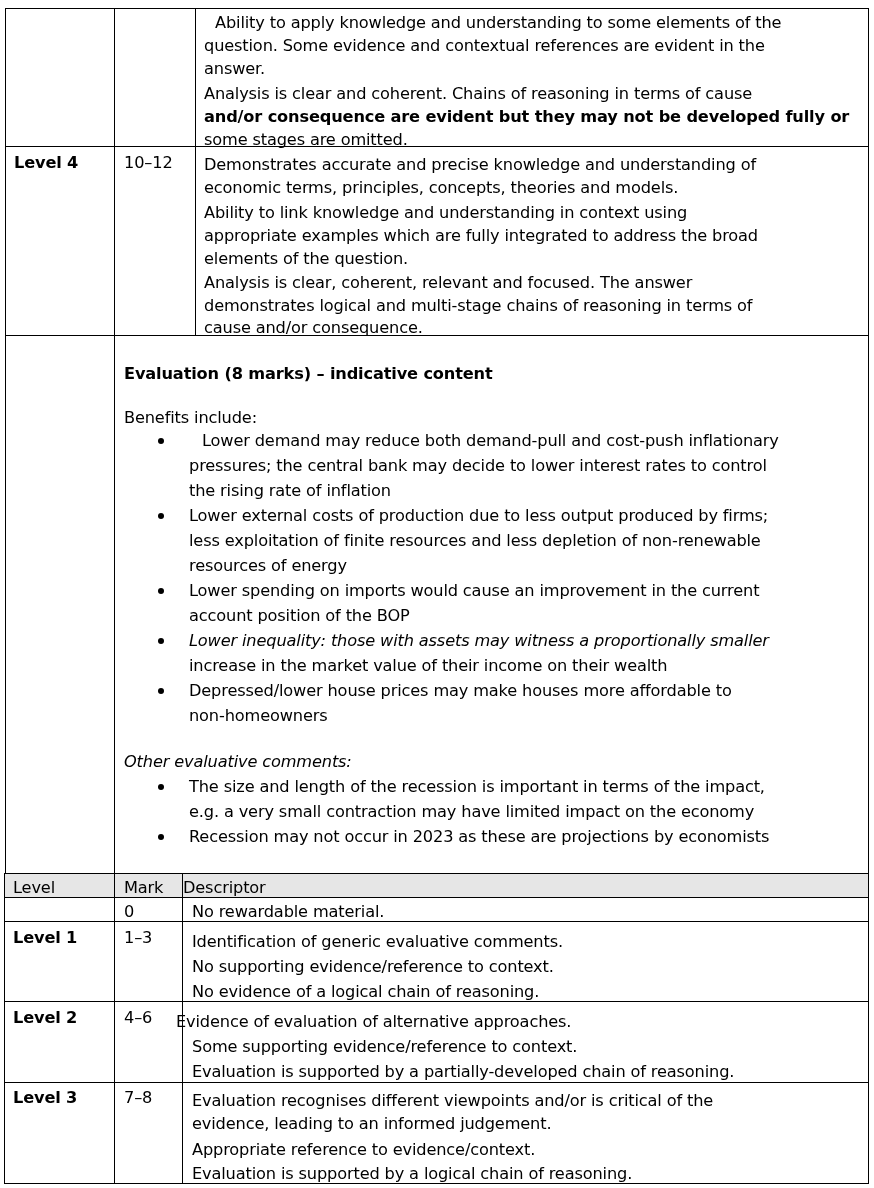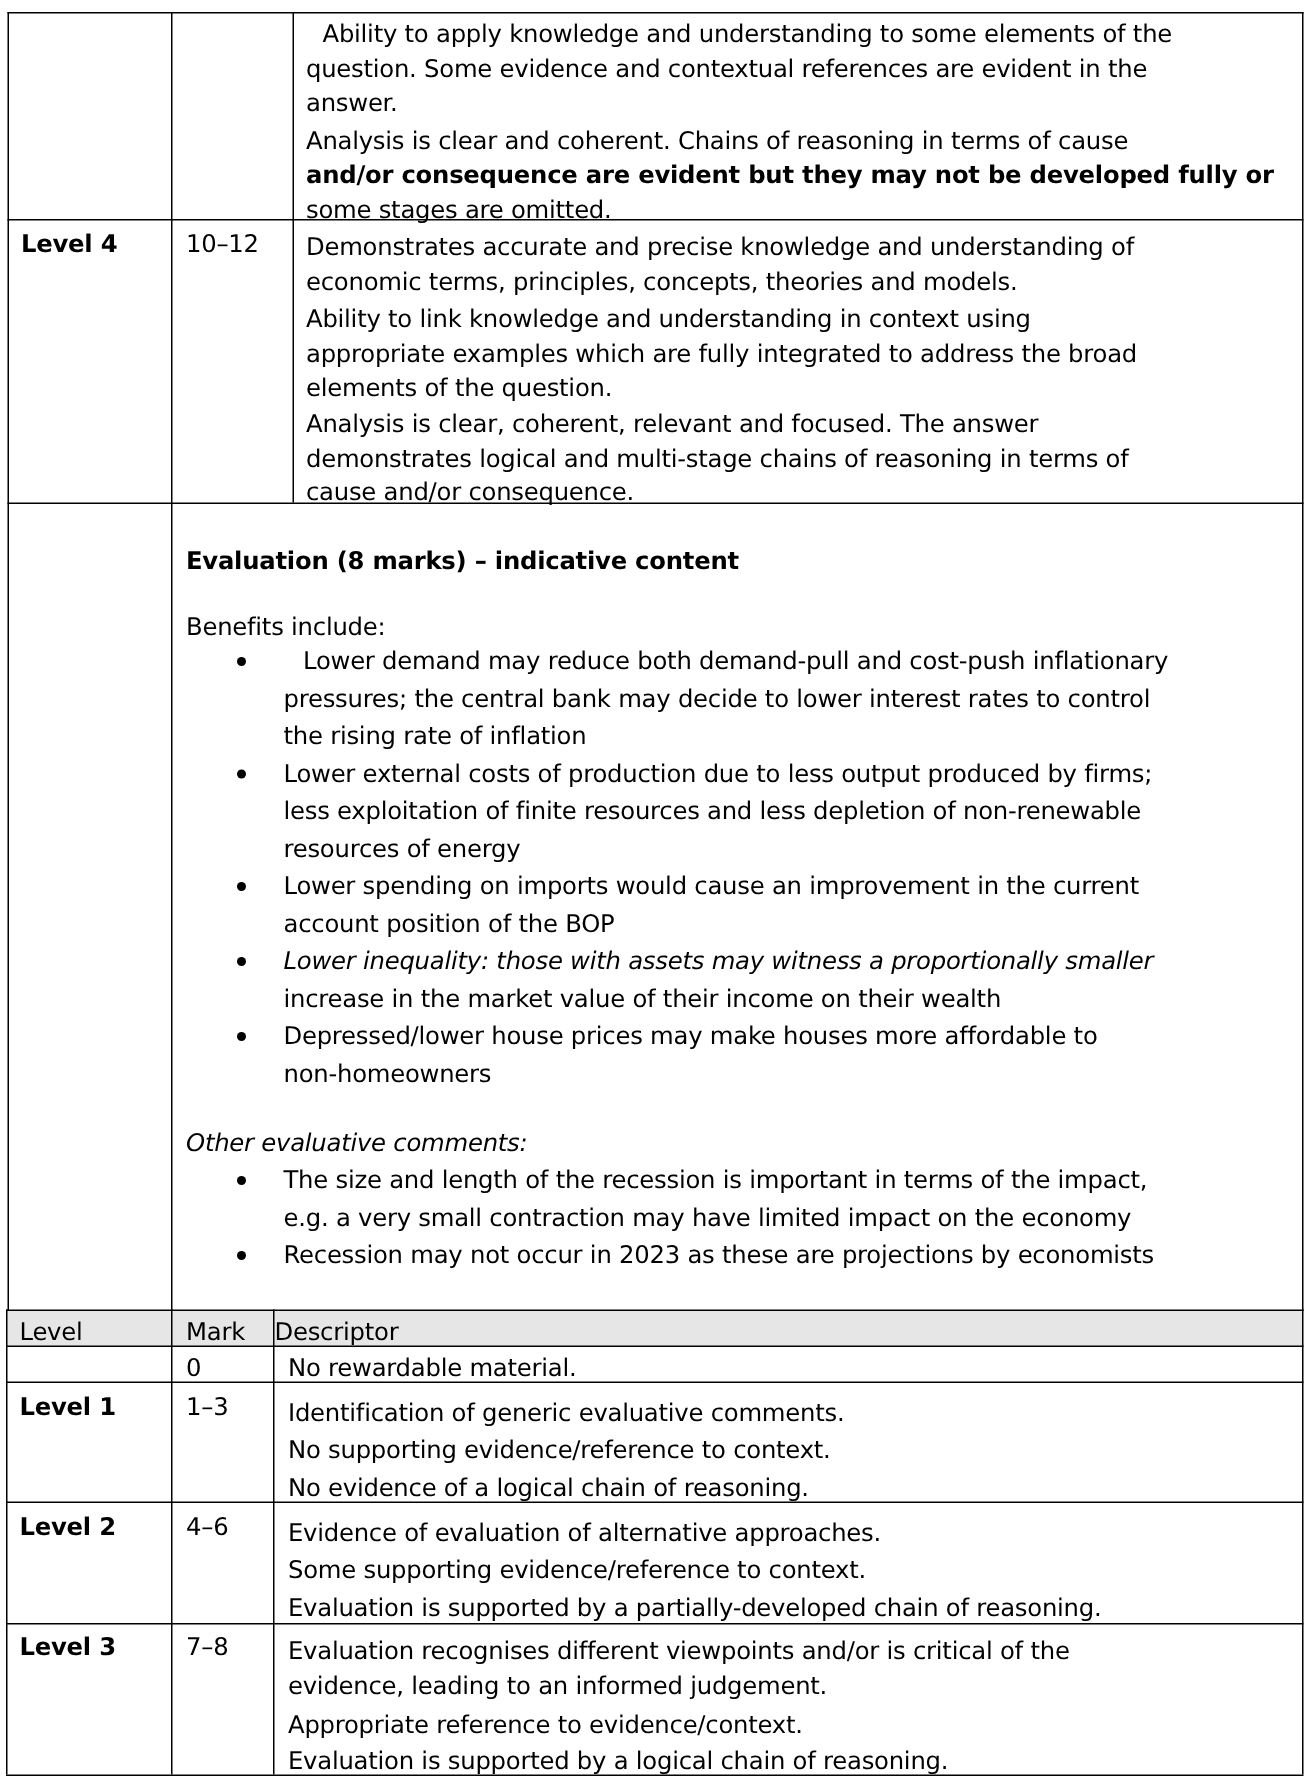--- a/index.html
+++ b/index.html
@@ -117,21 +117,21 @@
     <div class="txt bold" style="left:13px; top:925px;">Level 1</div>
     <div class="txt" style="left:124px; top:925px;">1–3</div>
     <div class="txt" style="left:192px; top:929px;">Identification of generic evaluative comments.</div>
     <div class="txt" style="left:192px; top:954px;">No supporting evidence/reference to context.</div>
     <div class="txt" style="left:192px; top:979px;">No evidence of a logical chain of reasoning.</div>
   </div>
 
   <div>
     <div class="txt bold" style="left:13px; top:1005px;">Level 2</div>
     <div class="txt" style="left:124px; top:1005px;">4–6</div>
-    <div class="txt" style="left:192px; top:1009px;">Evidence of evaluation of alternative approaches.</div>
+    <div class="txt" style="left:176px; top:1009px;">Evidence of evaluation of alternative approaches.</div>
     <div class="txt" style="left:192px; top:1034px;">Some supporting evidence/reference to context.</div>
     <div class="txt" style="left:192px; top:1059px;">Evaluation is supported by a partially-developed chain of reasoning.</div>
   </div>
 
   <div>
     <div class="txt bold" style="left:13px; top:1085px;">Level 3</div>
     <div class="txt" style="left:124px; top:1085px;">7–8</div>
     <div class="txt" style="left:192px; top:1088px;">Evaluation recognises different viewpoints and/or is critical of the</div>
     <div class="txt" style="left:192px; top:1111px;">evidence, leading to an informed judgement.</div>
     <div class="txt" style="left:192px; top:1137px;">Appropriate reference to evidence/context.</div>

